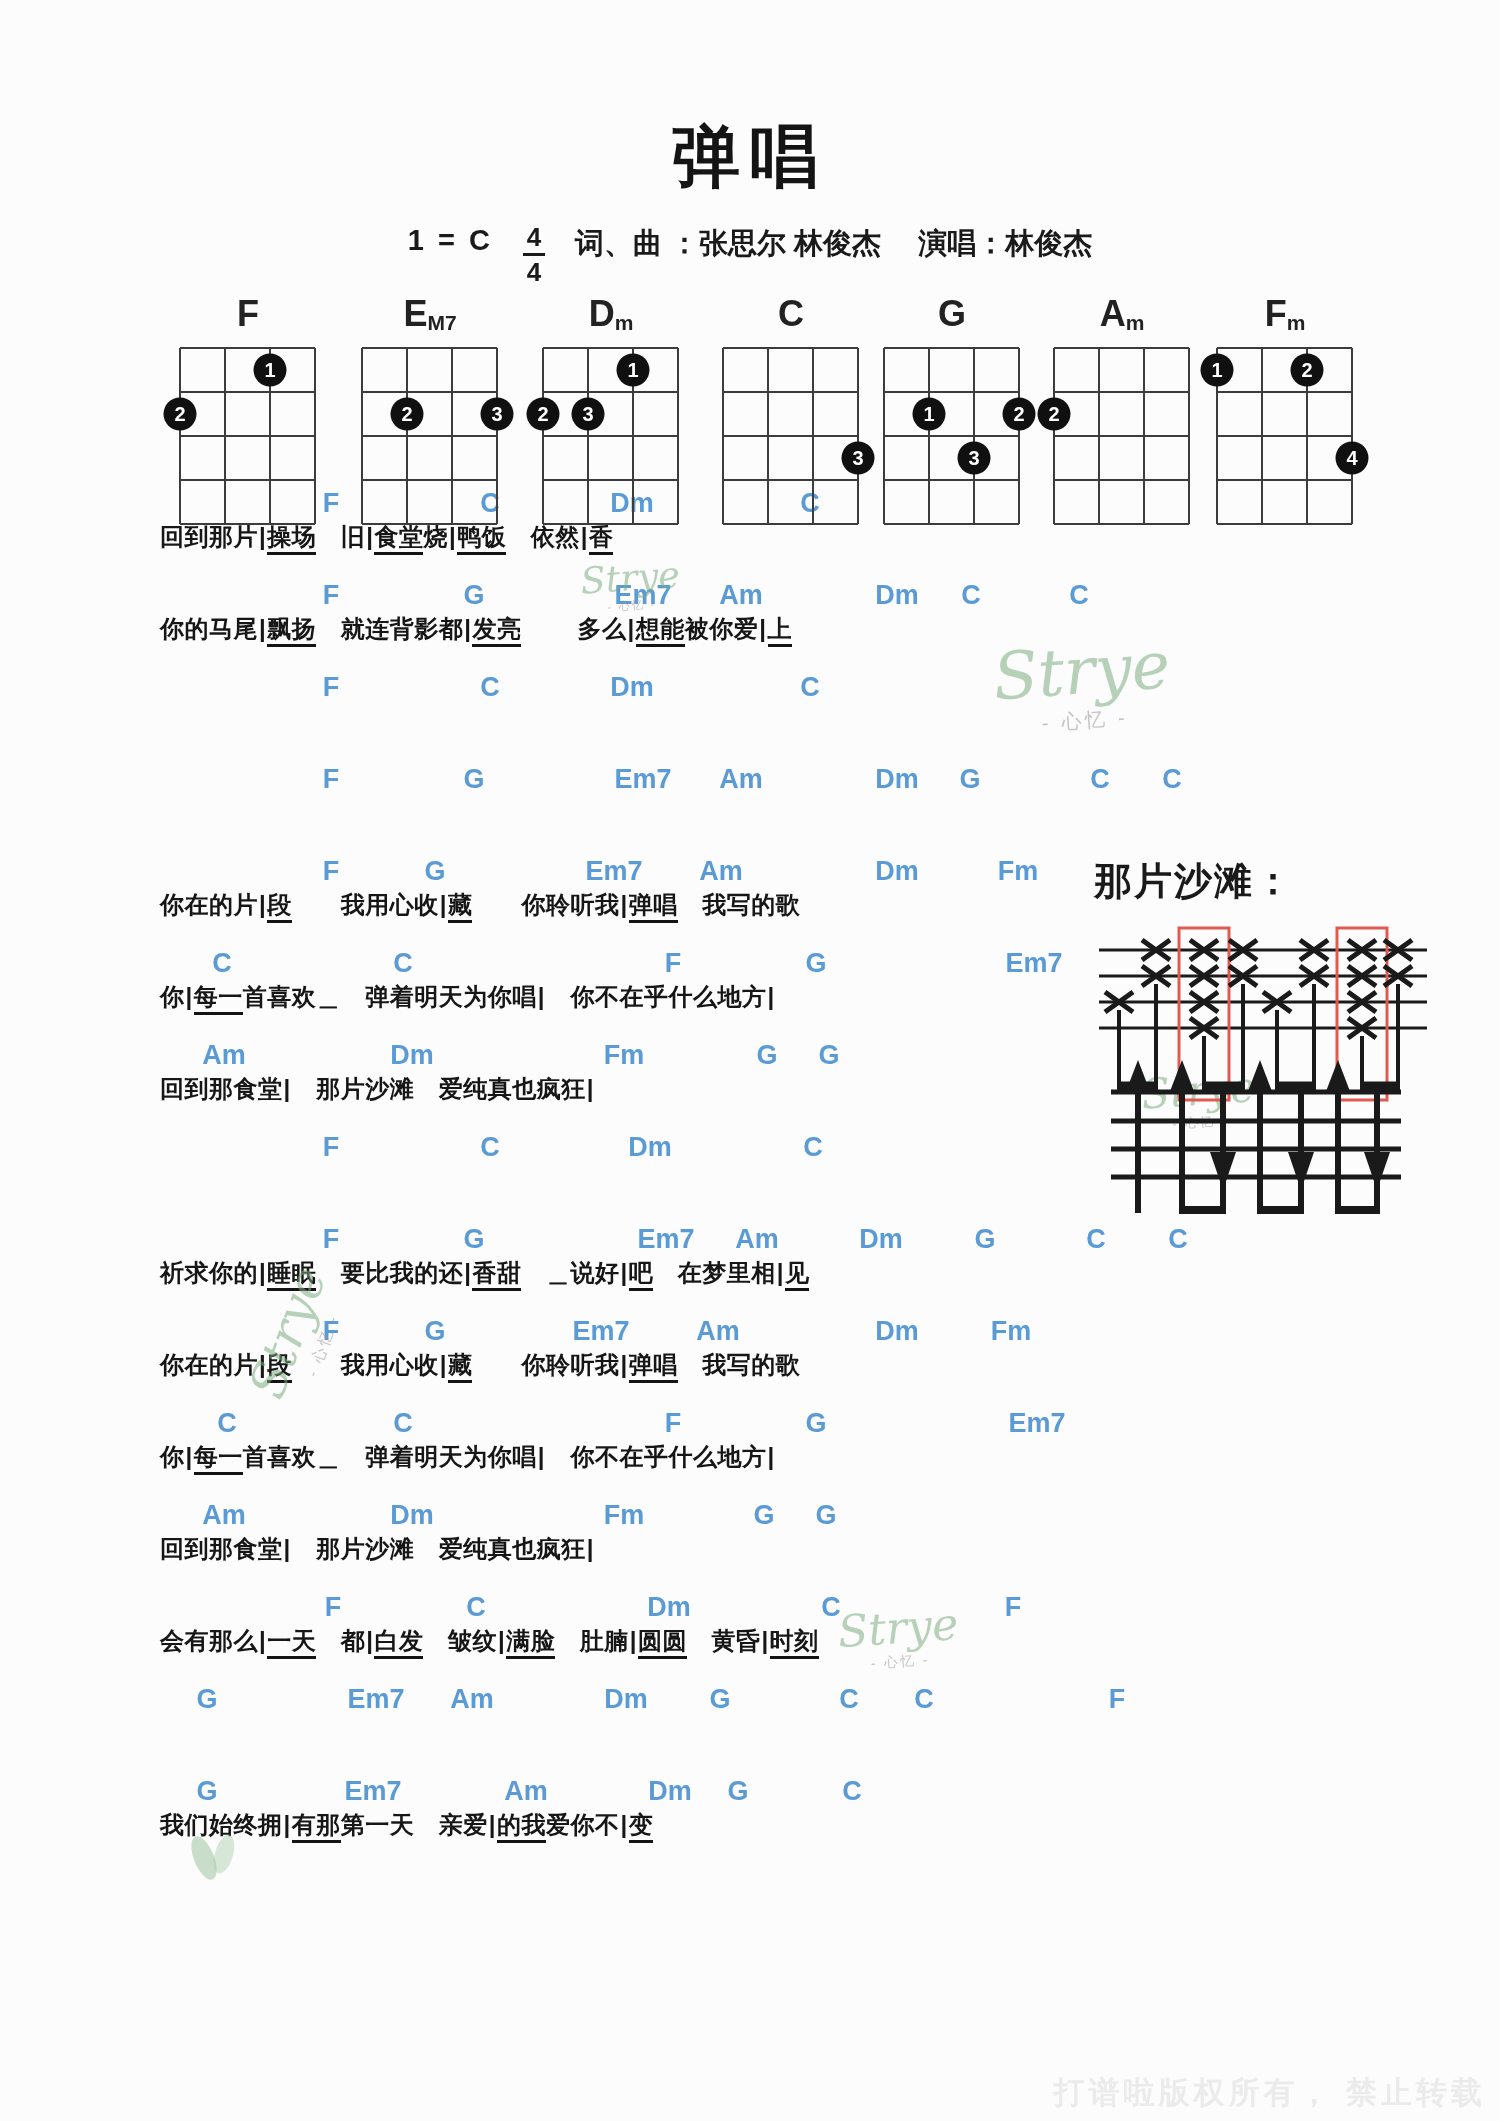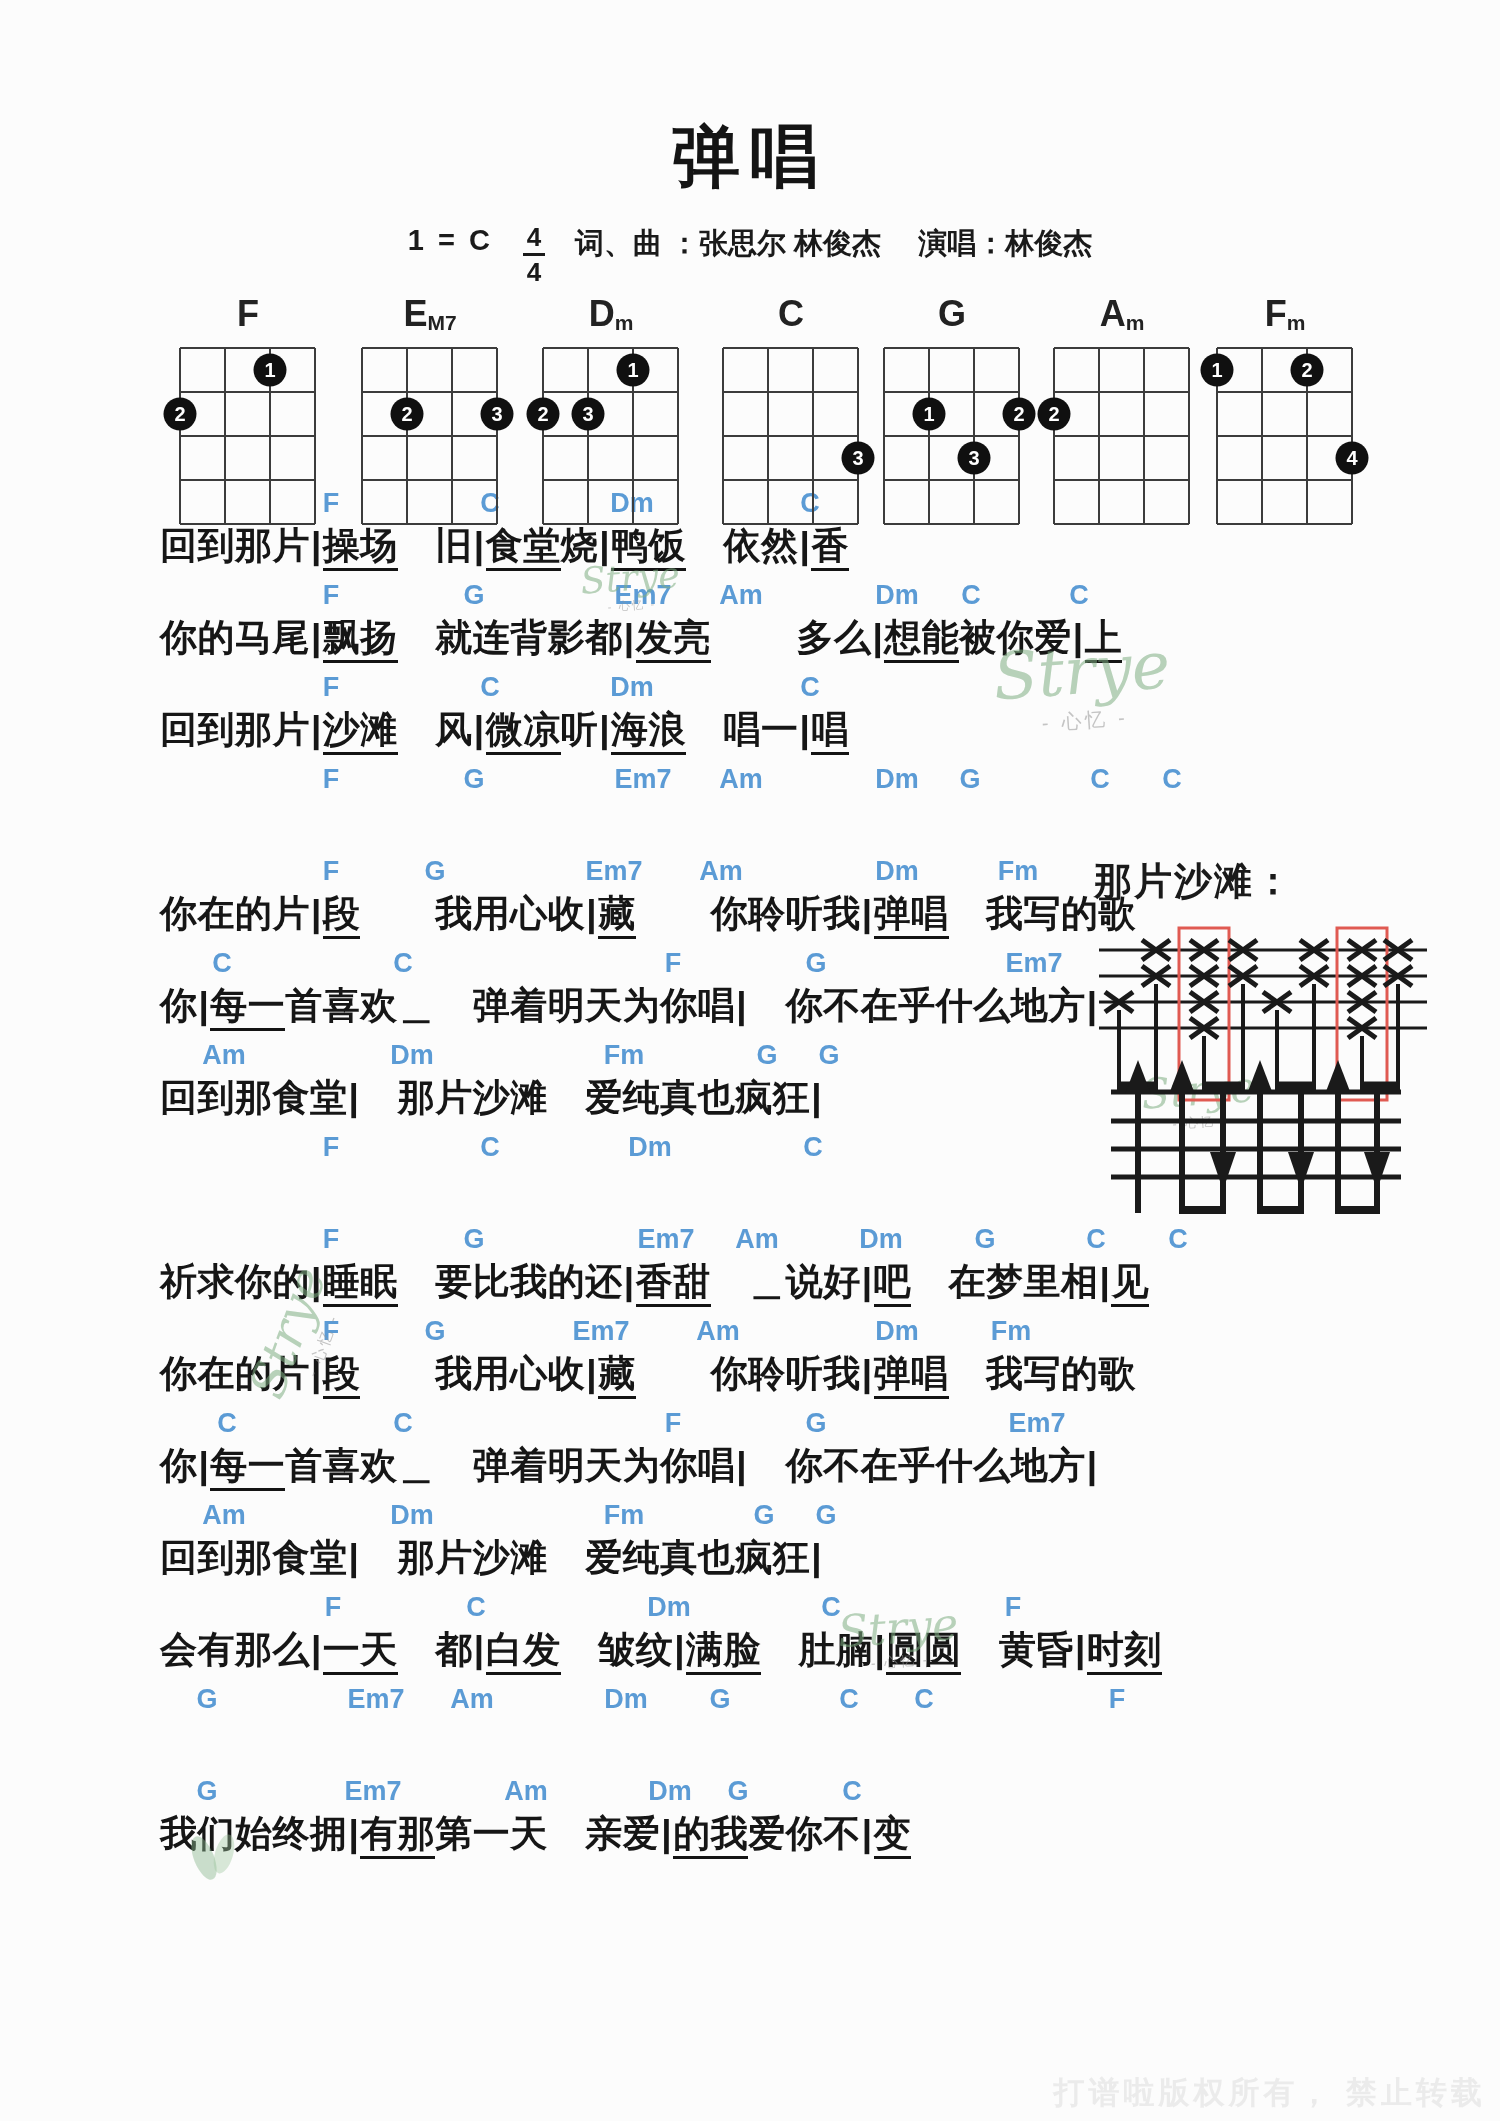--- a/index.html
+++ b/index.html
@@ -15,21 +15,21 @@
   .frac{display:inline-flex;flex-direction:column;align-items:center;line-height:1;font-size:26px;}
   .frac .fline{width:22px;height:3px;background:#1a1a1a;margin:3px 0;}
   
   .dlabel{position:absolute;width:136px;text-align:center;top:296px;font-weight:700;
           font-size:36px;color:#222;line-height:1;}
   .dlabel sub{font-size:21px;font-weight:700;vertical-align:-4px;letter-spacing:0;}
   .diag-svg{position:absolute;top:340px;}
   
   .line{position:absolute;left:0;width:1500px;height:92px;}
   .ch{position:absolute;top:0;transform:translateX(-50%);font-weight:700;font-size:27px;}
-  .ly{position:absolute;left:160px;top:33px;font-weight:700;font-size:37px;white-space:pre;
+  .ly{position:absolute;left:160px;top:33px;font-weight:700;font-size:24px;white-space:pre;
       color:#161616;letter-spacing:0.5px;}
   .ly .u{border-bottom:3px solid #141414;padding-bottom:2px;}
   .ly .bar{font-weight:700;padding:0 1px;}
   
   .rhythm-heading{position:absolute;left:1094px;top:856px;font-weight:700;font-size:38px;color:#1a1a1a;
                   letter-spacing:2px;}
   .rh-svg{position:absolute;}
   
   .wm{position:absolute;text-align:center;color:rgba(125,173,130,0.55);pointer-events:none;}
   .wm-script{font-family:"DejaVu Serif","Liberation Serif",serif;font-style:italic;
@@ -80,21 +80,20 @@
         <span class="ch" style="left: 897px; color: rgb(91, 155, 213);">Dm</span>
         <span class="ch" style="left: 971px; color: rgb(91, 155, 213);">C</span>
         <span class="ch" style="left: 1079px; color: rgb(91, 155, 213);">C</span>
         <div class="ly">你的马尾<span class="bar">|</span><span class="u">飘</span><span class="u">扬</span>　就连背影都<span class="bar">|</span><span class="u">发</span><span class="u">亮</span>　　 多么<span class="bar">|</span><span class="u">想</span><span class="u">能</span>被你爱<span class="bar">|</span><span class="u">上</span></div>
       </div>
       <div class="line" style="top: 672px;">
         <span class="ch" style="left: 331px; color: rgb(91, 155, 213);">F</span>
         <span class="ch" style="left: 490px; color: rgb(91, 155, 213);">C</span>
         <span class="ch" style="left: 632px; color: rgb(91, 155, 213);">Dm</span>
         <span class="ch" style="left: 810px; color: rgb(91, 155, 213);">C</span>
-        <div class="ly">回到那片<span class="bar">|</span><span class="u">沙</span><span class="u">滩</span>　风<span class="bar">|</span><span class="u">微</span><span class="u">凉</span>听<span class="bar">|</span><span class="u">海</span><span class="u">浪</span>　唱一<span class="bar">|</span><span class="u">唱</span></div>
       </div>
       <div class="line" style="top: 764px;">
         <span class="ch" style="left: 331px; color: rgb(91, 155, 213);">F</span>
         <span class="ch" style="left: 474px; color: rgb(91, 155, 213);">G</span>
         <span class="ch" style="left: 643px; color: rgb(91, 155, 213);">Em7</span>
         <span class="ch" style="left: 741px; color: rgb(91, 155, 213);">Am</span>
         <span class="ch" style="left: 897px; color: rgb(91, 155, 213);">Dm</span>
         <span class="ch" style="left: 970px; color: rgb(91, 155, 213);">G</span>
         <span class="ch" style="left: 1100px; color: rgb(91, 155, 213);">C</span>
         <span class="ch" style="left: 1172px; color: rgb(91, 155, 213);">C</span>

